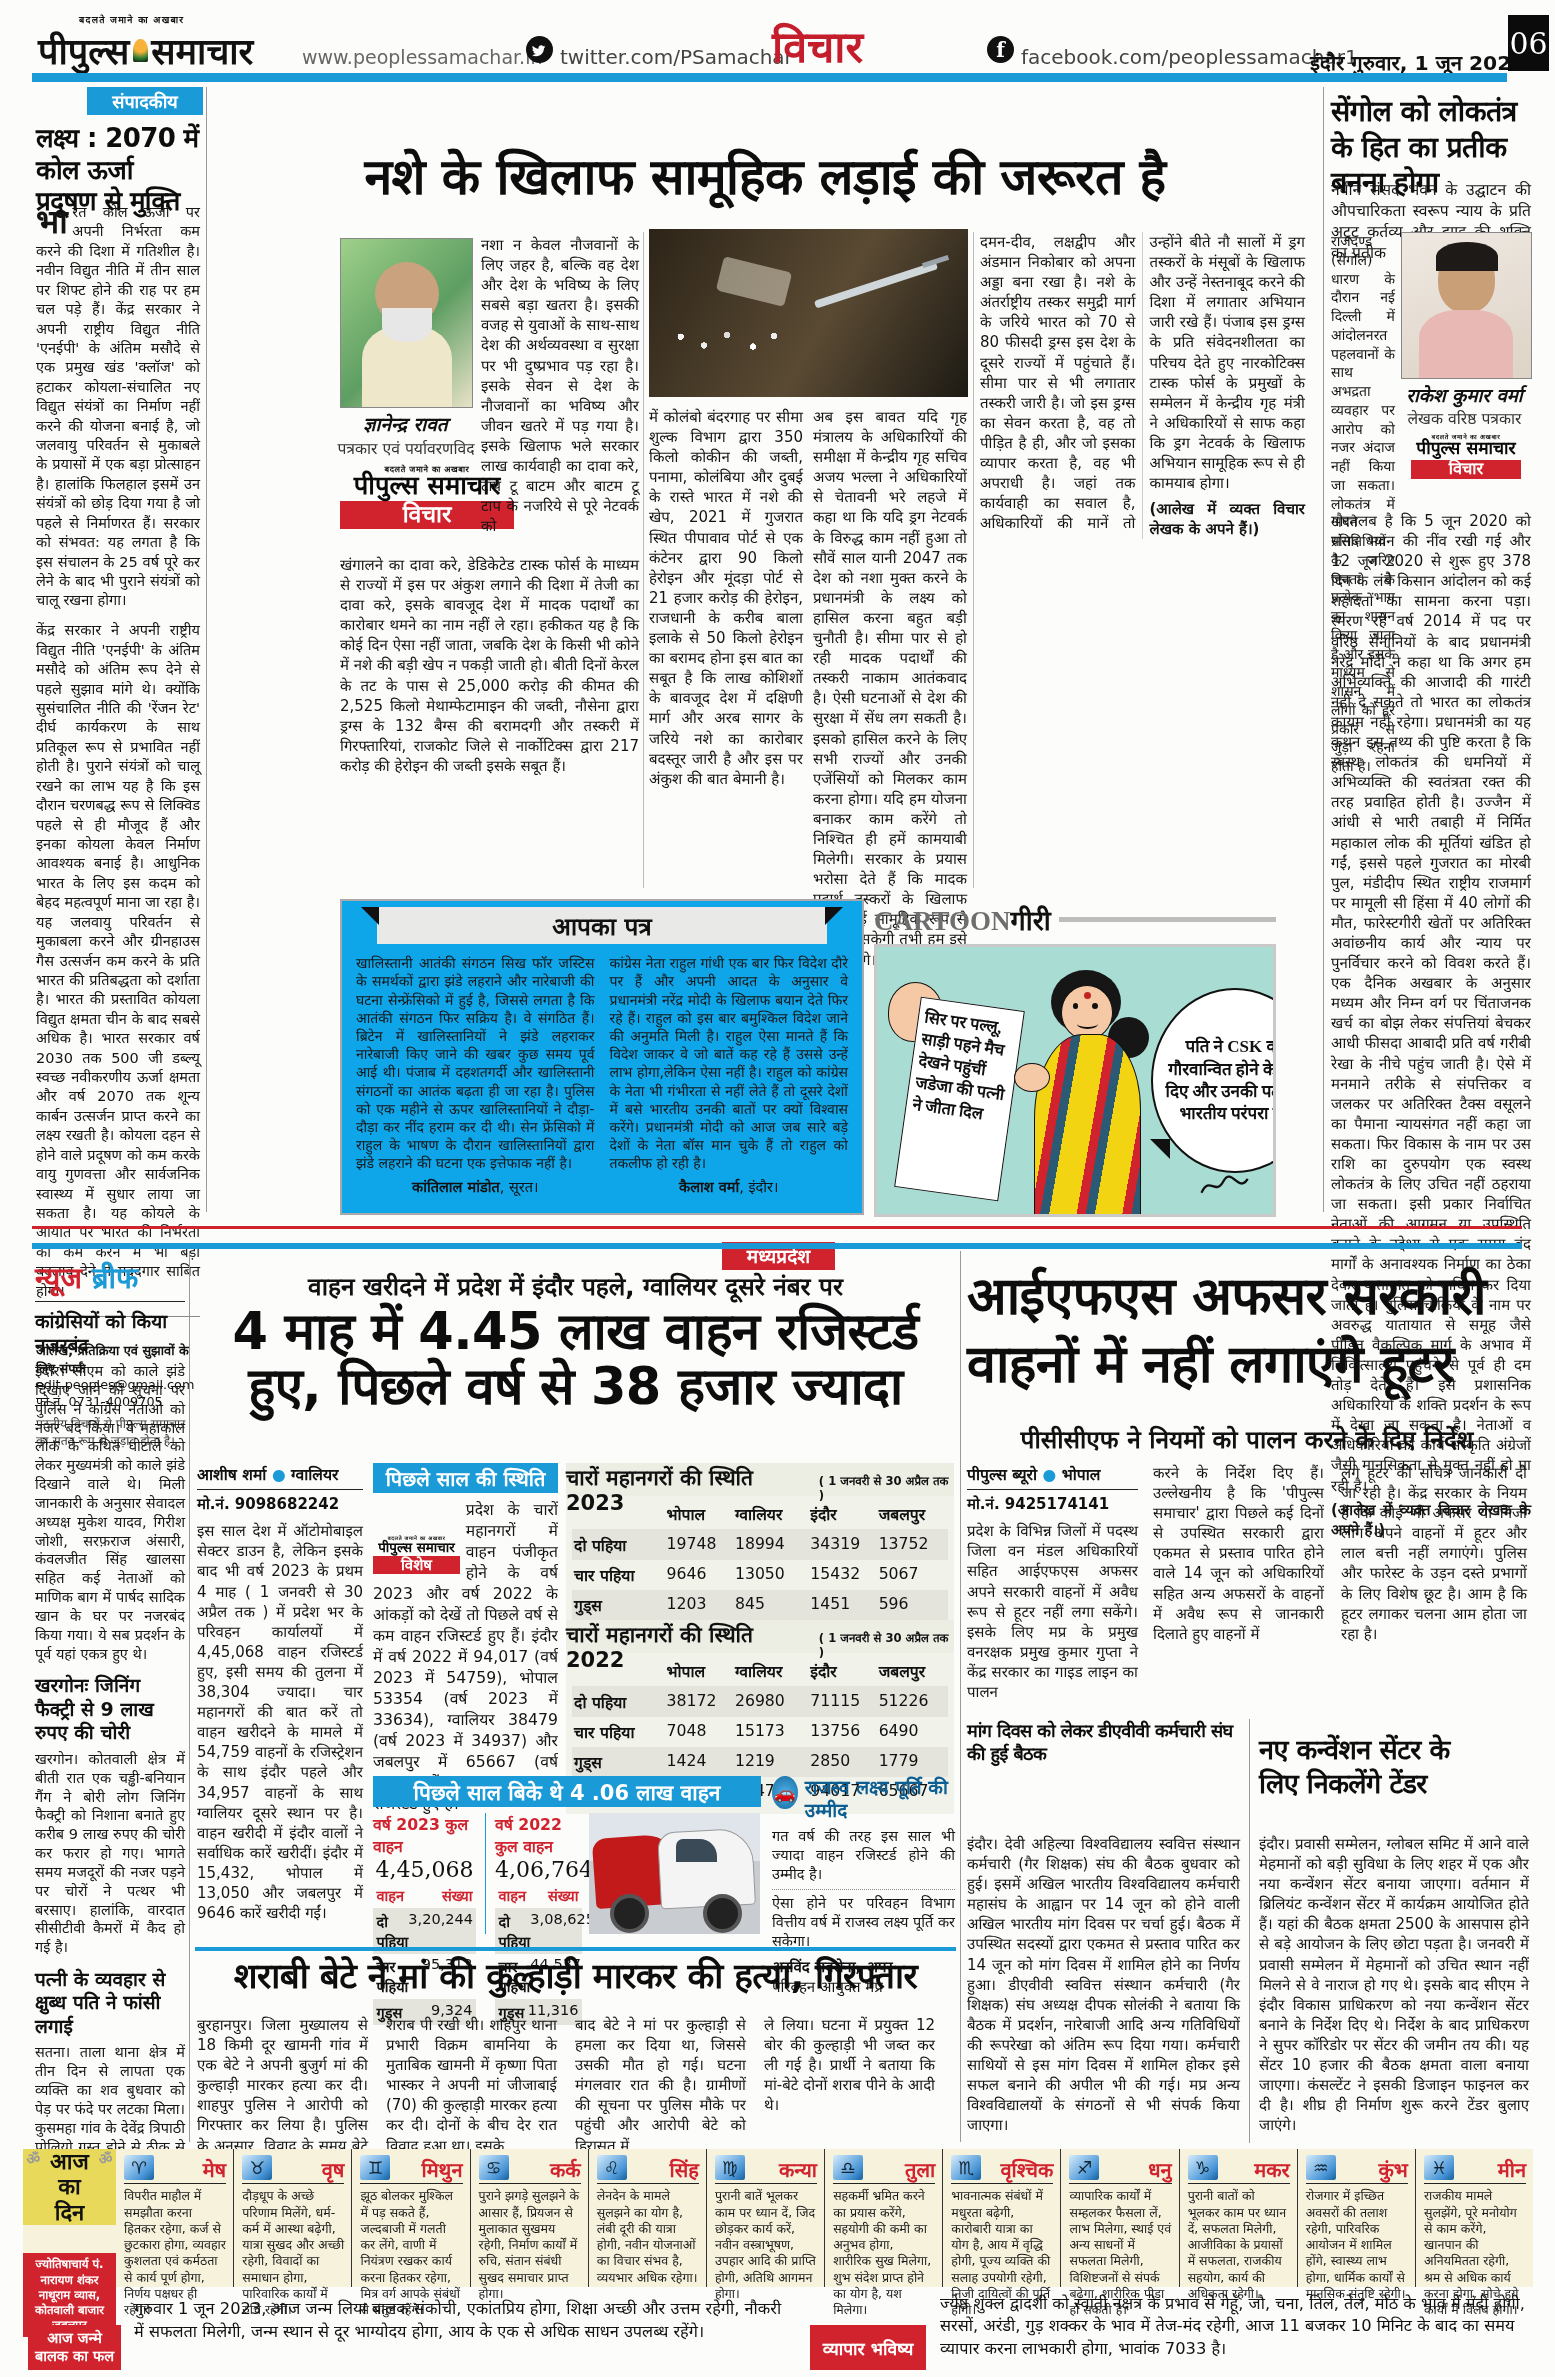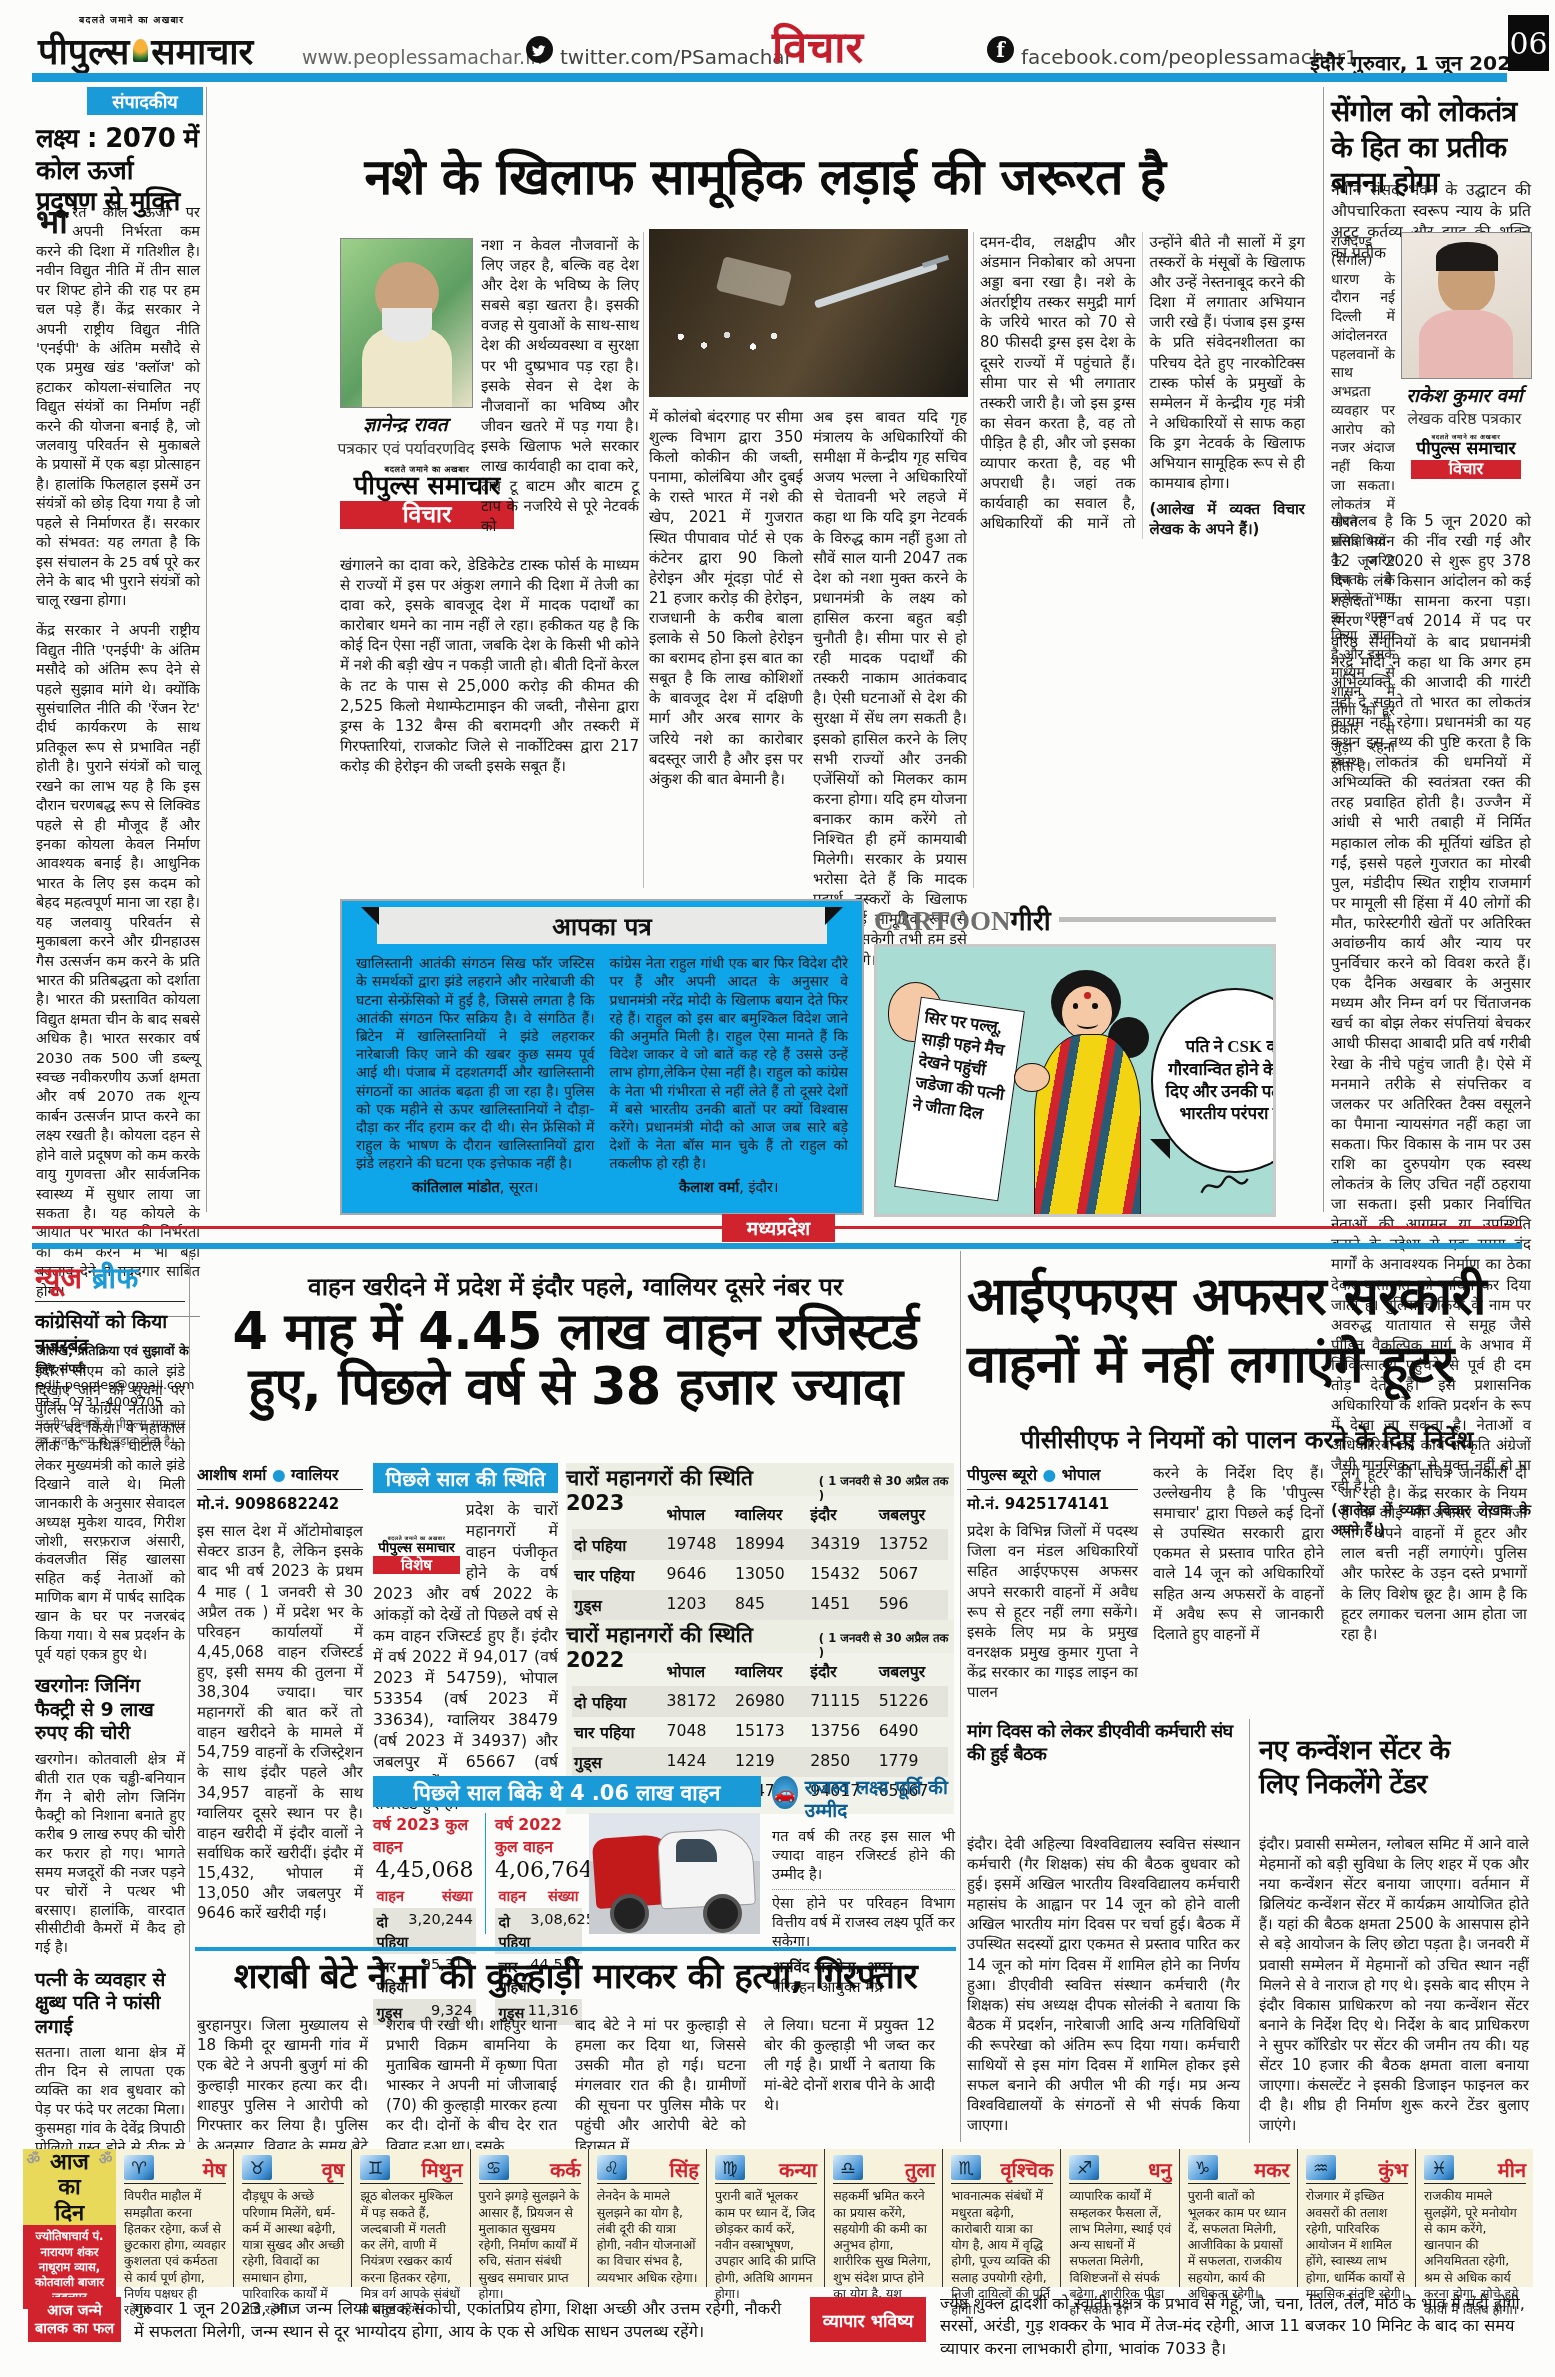--- a/index.html
+++ b/index.html
@@ -6,21 +6,21 @@
   .page{position:relative;width:1555px;height:2377px;background:#fcfcfa;overflow:hidden;
         font-family:"DejaVu Sans",sans-serif;color:#111;}
   .abs{position:absolute;}
   .b{font-weight:bold;}
   .ctr{text-align:center;}
   .body-t{font-size:15px;line-height:1.34;text-align:justify;color:#141414;}
   .body-s{font-size:14px;line-height:1.3;text-align:justify;color:#161616;}
   .vrule{background:#9a9a9a;width:1.2px;}
   .hrule{background:#9a9a9a;height:1.2px;}
   .bluebar{background:#1b9ad8;}
-  .redbox{background:#d1232e;color:#fff;}
+  .redbox{background:#d1232e;color:#fff;margin-top:28px;}
   .kicker{color:#878787;font-weight:bold;}
   .headline-xl{font-weight:bold;color:#0d0d0d;line-height:1.08;letter-spacing:-0.6px;}
   .tab{color:#fff;font-weight:bold;display:flex;align-items:center;justify-content:center;}
   .photo-cap{font-weight:bold;font-style:italic;}
   .ps-logo{line-height:1;}
   .ps-logo .tag{font-size:8.1px;font-weight:bold;letter-spacing:0.6px;}
   .ps-logo .nm{font-weight:bold;color:#0a0a0a;}
   .ps-logo .sec{background:#d1232e;color:#fff;font-weight:bold;text-align:center;}
   .tbl-title{background:#eceee4;font-weight:bold;display:flex;align-items:baseline;justify-content:center;gap:7px;}
   .tbl-grid{display:grid;grid-template-columns:1.35fr 1fr 1.1fr 1fr 1.05fr;font-size:15.7px;}

